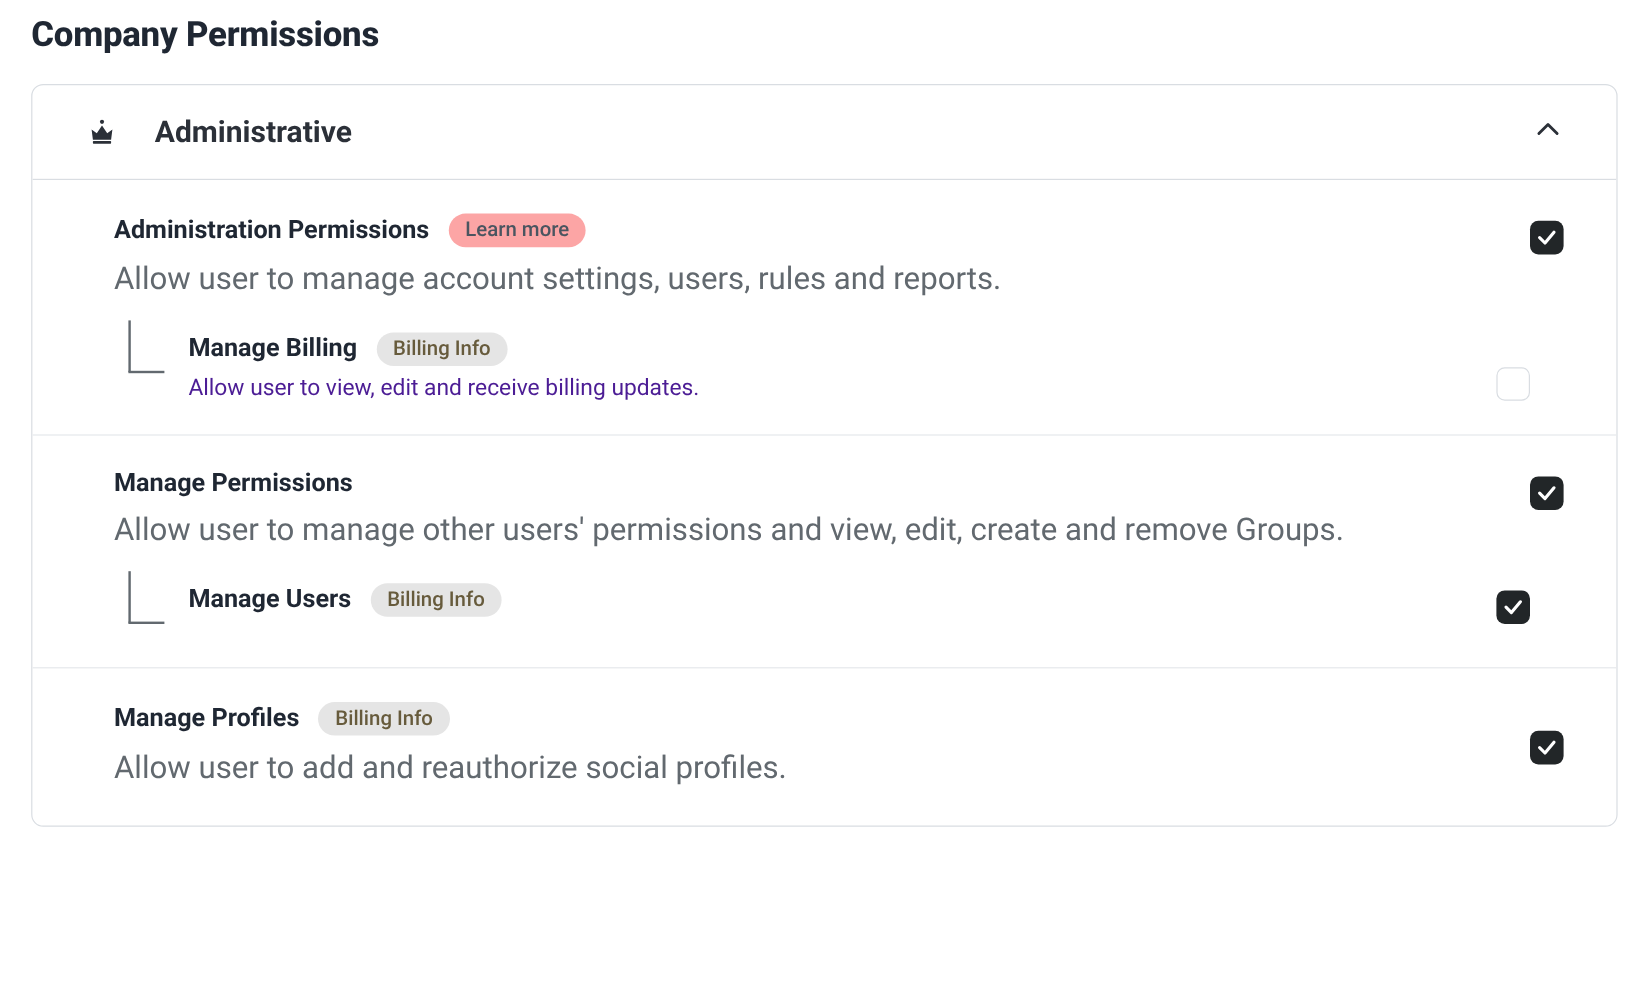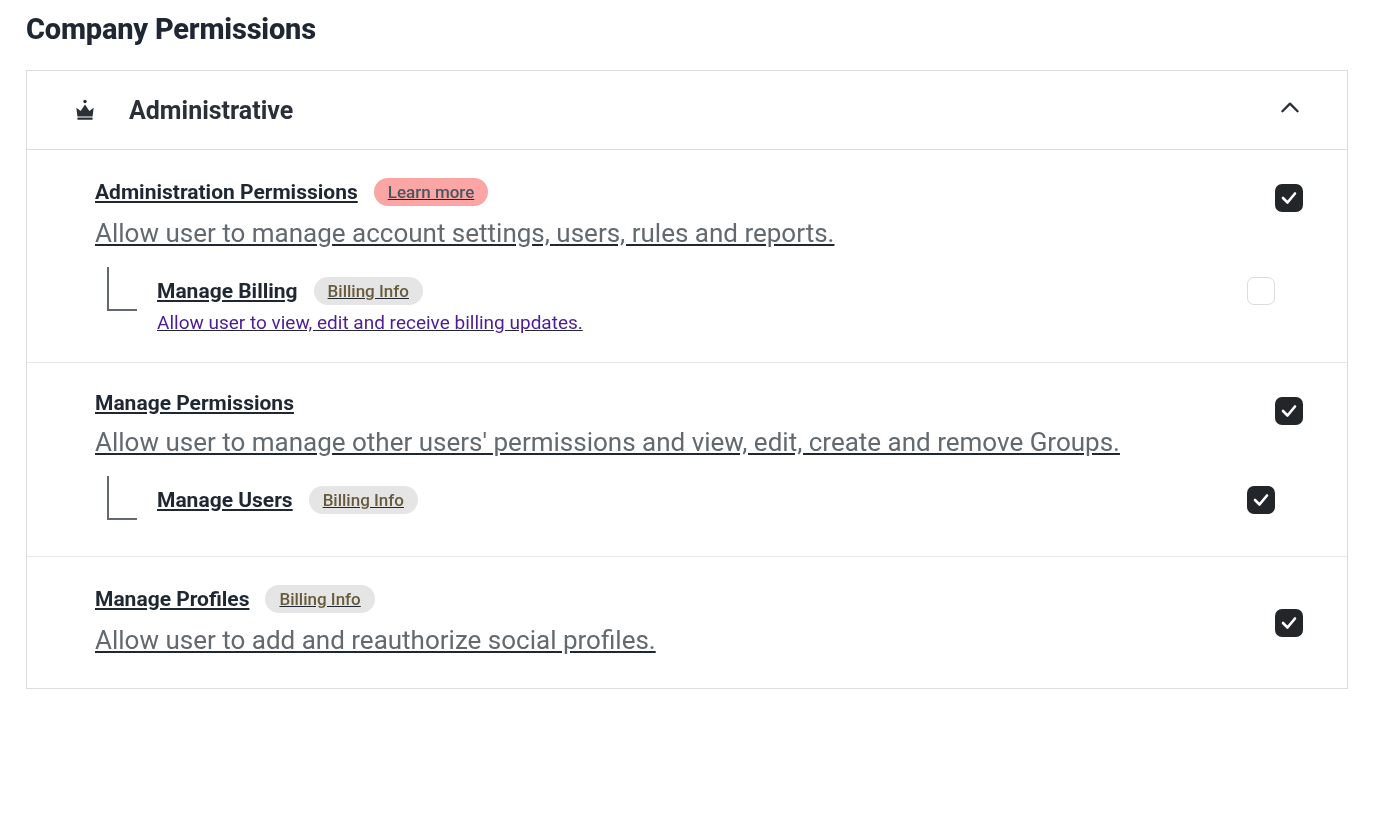--- a/index.html
+++ b/index.html
@@ -15,21 +15,21 @@
   }
   .page-title {
     font-size: 29px;
     font-weight: 800;
     color: #1f2733;
     margin-bottom: 24px;
     letter-spacing: -0.2px;
   }
   .panel {
     border: 1px solid #d9dde2;
-    border-radius: 0;
+    border-radius: 10px;
     overflow: hidden;
   }
   .panel-header {
     display: flex;
     align-items: center;
     padding: 24px 44px;
     cursor: pointer;
     border-bottom: 1px solid #d9dde2;
   }
   .panel-header-icon {
@@ -53,21 +53,20 @@
     display: flex;
     align-items: center;
     border-bottom: 1px solid #e5e8eb;
     padding: 28px 44px 28px 68px;
   }
   .perm-row:last-child {
     border-bottom: none;
   }
   .perm-main {
     flex: 1;
-    text-decoration: underline;
   }
   .perm-title-line {
     display: flex;
     align-items: center;
     gap: 16px;
     margin-bottom: 8px;
   }
   .perm-title {
     font-size: 21px;
     font-weight: 700;
@@ -142,21 +141,21 @@
     position: absolute;
     left: 0;
     top: 32px;
     width: 30px;
     height: 1.5px;
     background: #62696f;
   }
   .sub-content {
     flex: 1;
     display: flex;
-    align-items: flex-start;
+    align-items: flex-end;
     gap: 15px;
   }
   .sub-main {
     flex: 1;
   }
   .sub-title-line {
     display: flex;
     align-items: center;
     gap: 16px;
     margin-bottom: 6px;

